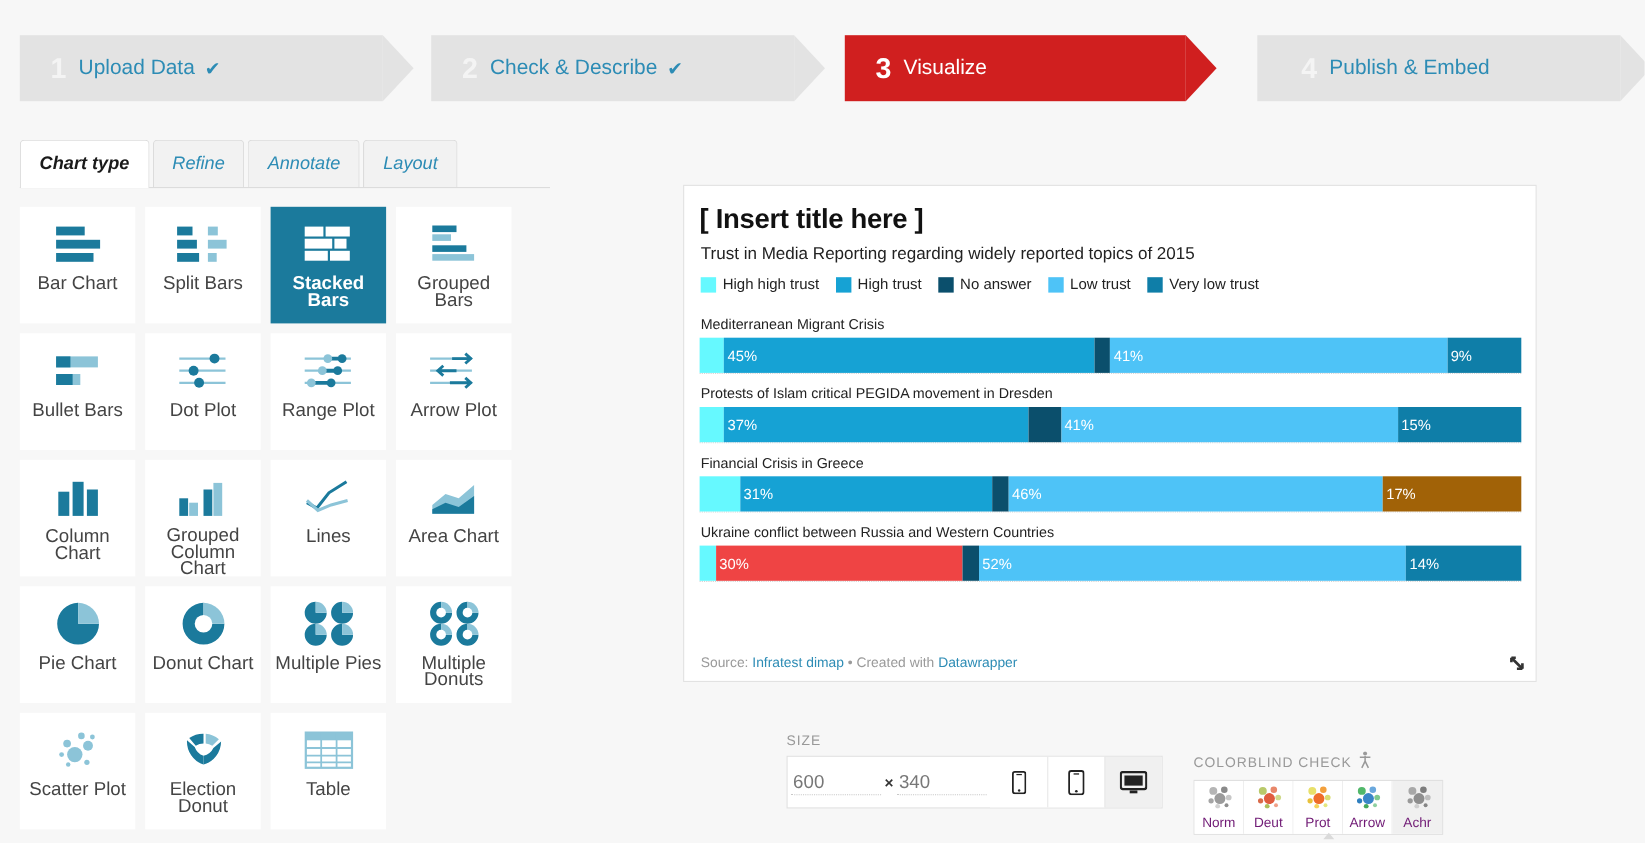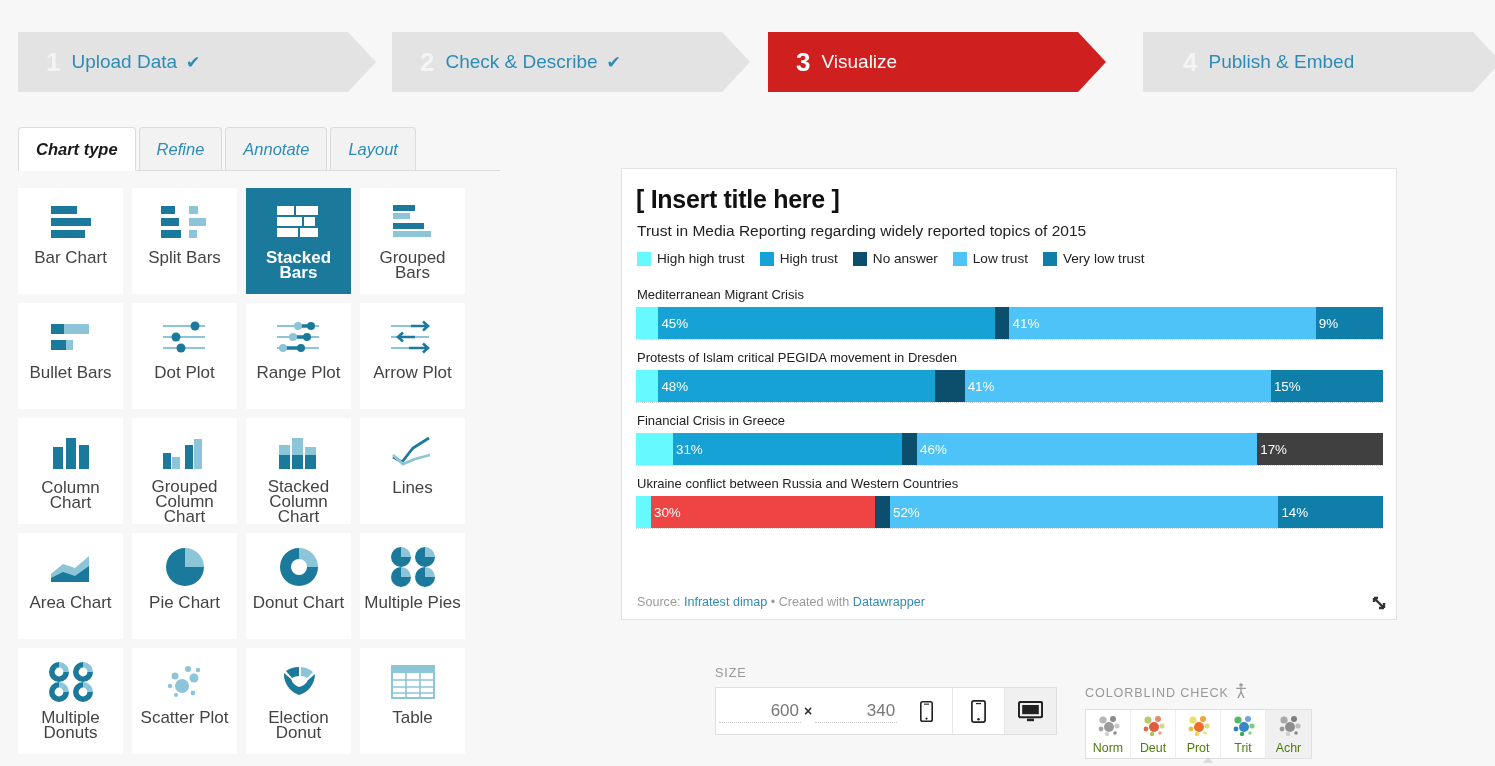--- a/index.html
+++ b/index.html
@@ -174,21 +174,21 @@
     display: flex; align-items: center;
   }
   #size-row {
     display: flex; align-items: stretch;
     border: 1px solid #e0e0e0;
     background: #fff;
     height: 48px;
   }
   #size-row input {
     width: 82px; border: none; outline: none;
-    text-align: right;
+    text-align: left;
     font-size: 17px; color: #777;
     font-family: "Liberation Sans", sans-serif;
     border-bottom: 1px dotted #c8c8c8;
     margin: 12px 3px 11px 3px;
     background: transparent;
   }
   .times { display: flex; align-items: center; font-size: 14px; color: #333; font-weight: bold; }
   .devbtn {
     width: 52px;
     display: flex; align-items: center; justify-content: center;
@@ -203,21 +203,21 @@
   .cb {
     width: 45px; height: 48px;
     display: flex; flex-direction: column;
     align-items: center; justify-content: center;
     border-right: 1px solid #eee;
     cursor: pointer;
     background: #fff;
   }
   .cb:last-child { border-right: none; }
   .cb.on { background: #f0f0f0; }
-  .cb .cblbl { font-size: 12.4px; color: #4d7c0f; margin-top: 1px; }
+  .cb .cblbl { font-size: 12.4px; color: #701a75; margin-top: 1px; }
   #cb-caret {
     position: absolute; left: 1203px; top: 757px;
     width: 0; height: 0;
     border-left: 5px solid transparent;
     border-right: 5px solid transparent;
     border-bottom: 6px solid #dadada;
   }
 </style>
 </head>
 <body>
@@ -367,33 +367,20 @@
     <div class="ct">
       <div class="ico">
         <svg width="56" height="38">
           <rect x="6" y="20" width="8" height="16" fill="#1b7a9c"></rect>
           <rect x="15" y="24" width="8" height="12" fill="#8cc4d8"></rect>
           <rect x="28" y="12" width="8" height="24" fill="#1b7a9c"></rect>
           <rect x="37" y="6" width="8" height="30" fill="#8cc4d8"></rect>
         </svg>
       </div>
       <div class="lbl">Grouped Column Chart</div>
-    </div>
-    <div class="ct">
-      <div class="ico">
-        <svg width="56" height="38">
-          <rect x="8" y="12" width="11" height="10" fill="#8cc4d8"></rect>
-          <rect x="8" y="22" width="11" height="14" fill="#1b7a9c"></rect>
-          <rect x="21" y="5" width="11" height="17" fill="#8cc4d8"></rect>
-          <rect x="21" y="22" width="11" height="14" fill="#1b7a9c"></rect>
-          <rect x="34" y="14" width="11" height="8" fill="#8cc4d8"></rect>
-          <rect x="34" y="22" width="11" height="14" fill="#1b7a9c"></rect>
-        </svg>
-      </div>
-      <div class="lbl">Stacked Column Chart</div>
     </div>
     <div class="ct">
       <div class="ico">
         <svg width="56" height="38">
           <polyline points="8,24 17,29 28,15 44,5" fill="none" stroke="#1b7a9c" stroke-width="2.8"></polyline>
           <polyline points="8,22 18,31 30,26 45,22" fill="none" stroke="#8cc4d8" stroke-width="2.8"></polyline>
         </svg>
       </div>
       <div class="lbl">Lines</div>
     </div>
@@ -557,21 +544,21 @@
           <div class="seg" style="width: 9%; background: rgb(15, 126, 168);">
             <span>9%</span>
           </div>
         </div>
       </div>
       <div class="barrow">
         <div class="barlabel">Protests of Islam critical PEGIDA movement in Dresden</div>
         <div class="bar">
           <div class="seg" style="width: 3%; background: rgb(102, 249, 255);"></div>
           <div class="seg" style="width: 37%; background: rgb(22, 162, 212);">
-            <span>48%</span>
+            <span>37%</span>
           </div>
           <div class="seg" style="width: 4%; background: rgb(11, 79, 108);"></div>
           <div class="seg" style="width: 41%; background: rgb(78, 195, 247);">
             <span>41%</span>
           </div>
           <div class="seg" style="width: 15%; background: rgb(15, 126, 168);">
             <span>15%</span>
           </div>
         </div>
       </div>
@@ -579,21 +566,21 @@
         <div class="barlabel">Financial Crisis in Greece</div>
         <div class="bar">
           <div class="seg" style="width: 4.9505%; background: rgb(102, 249, 255);"></div>
           <div class="seg" style="width: 30.6931%; background: rgb(22, 162, 212);">
             <span>31%</span>
           </div>
           <div class="seg" style="width: 1.9802%; background: rgb(11, 79, 108);"></div>
           <div class="seg" style="width: 45.5446%; background: rgb(78, 195, 247);">
             <span>46%</span>
           </div>
-          <div class="seg" style="width: 16.8317%; background: #404040;">
+          <div class="seg" style="width: 16.8317%; background: #a16207;">
             <span>17%</span>
           </div>
         </div>
       </div>
       <div class="barrow">
         <div class="barlabel">Ukraine conflict between Russia and Western Countries</div>
         <div class="bar">
           <div class="seg" style="width: 2%; background: rgb(102, 249, 255);"></div>
           <div class="seg" style="width: 30%; background: #ef4444;">
             <span>30%</span>
@@ -704,21 +691,21 @@
       <div class="cb">
         <span><svg width="28" height="22" viewBox="0 0 28 22">
     <circle cx="15" cy="13" r="5" fill="#3a86c8"></circle>
     <circle cx="9" cy="6" r="3.6" fill="#52b86a"></circle>
     <circle cx="19" cy="5" r="3" fill="#6aa8dd"></circle>
     <circle cx="23" cy="12" r="2.6" fill="#7fc98e"></circle>
     <circle cx="7" cy="15" r="2.4" fill="#2f7fbf"></circle>
     <circle cx="13" cy="20" r="2.2" fill="#44a85c"></circle>
     <circle cx="21" cy="19" r="1.8" fill="#8fd0a0"></circle>
   </svg></span>
-        <span class="cblbl">Trit</span>
+        <span class="cblbl">Arrow</span>
       </div>
       <div class="cb on">
         <span><svg width="28" height="22" viewBox="0 0 28 22">
     <circle cx="15" cy="13" r="5" fill="#8e8e8e"></circle>
     <circle cx="9" cy="6" r="3.6" fill="#a8a8a8"></circle>
     <circle cx="19" cy="5" r="3" fill="#7d7d7d"></circle>
     <circle cx="23" cy="12" r="2.6" fill="#bdbdbd"></circle>
     <circle cx="7" cy="15" r="2.4" fill="#999999"></circle>
     <circle cx="13" cy="20" r="2.2" fill="#cfcfcf"></circle>
     <circle cx="21" cy="19" r="1.8" fill="#868686"></circle>

